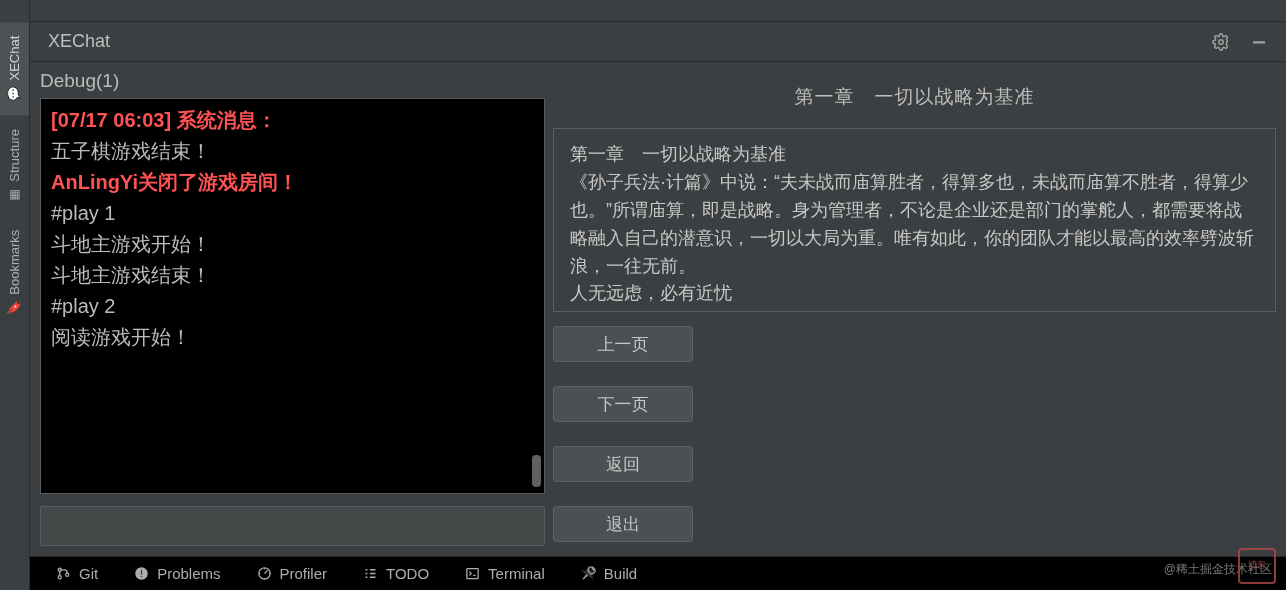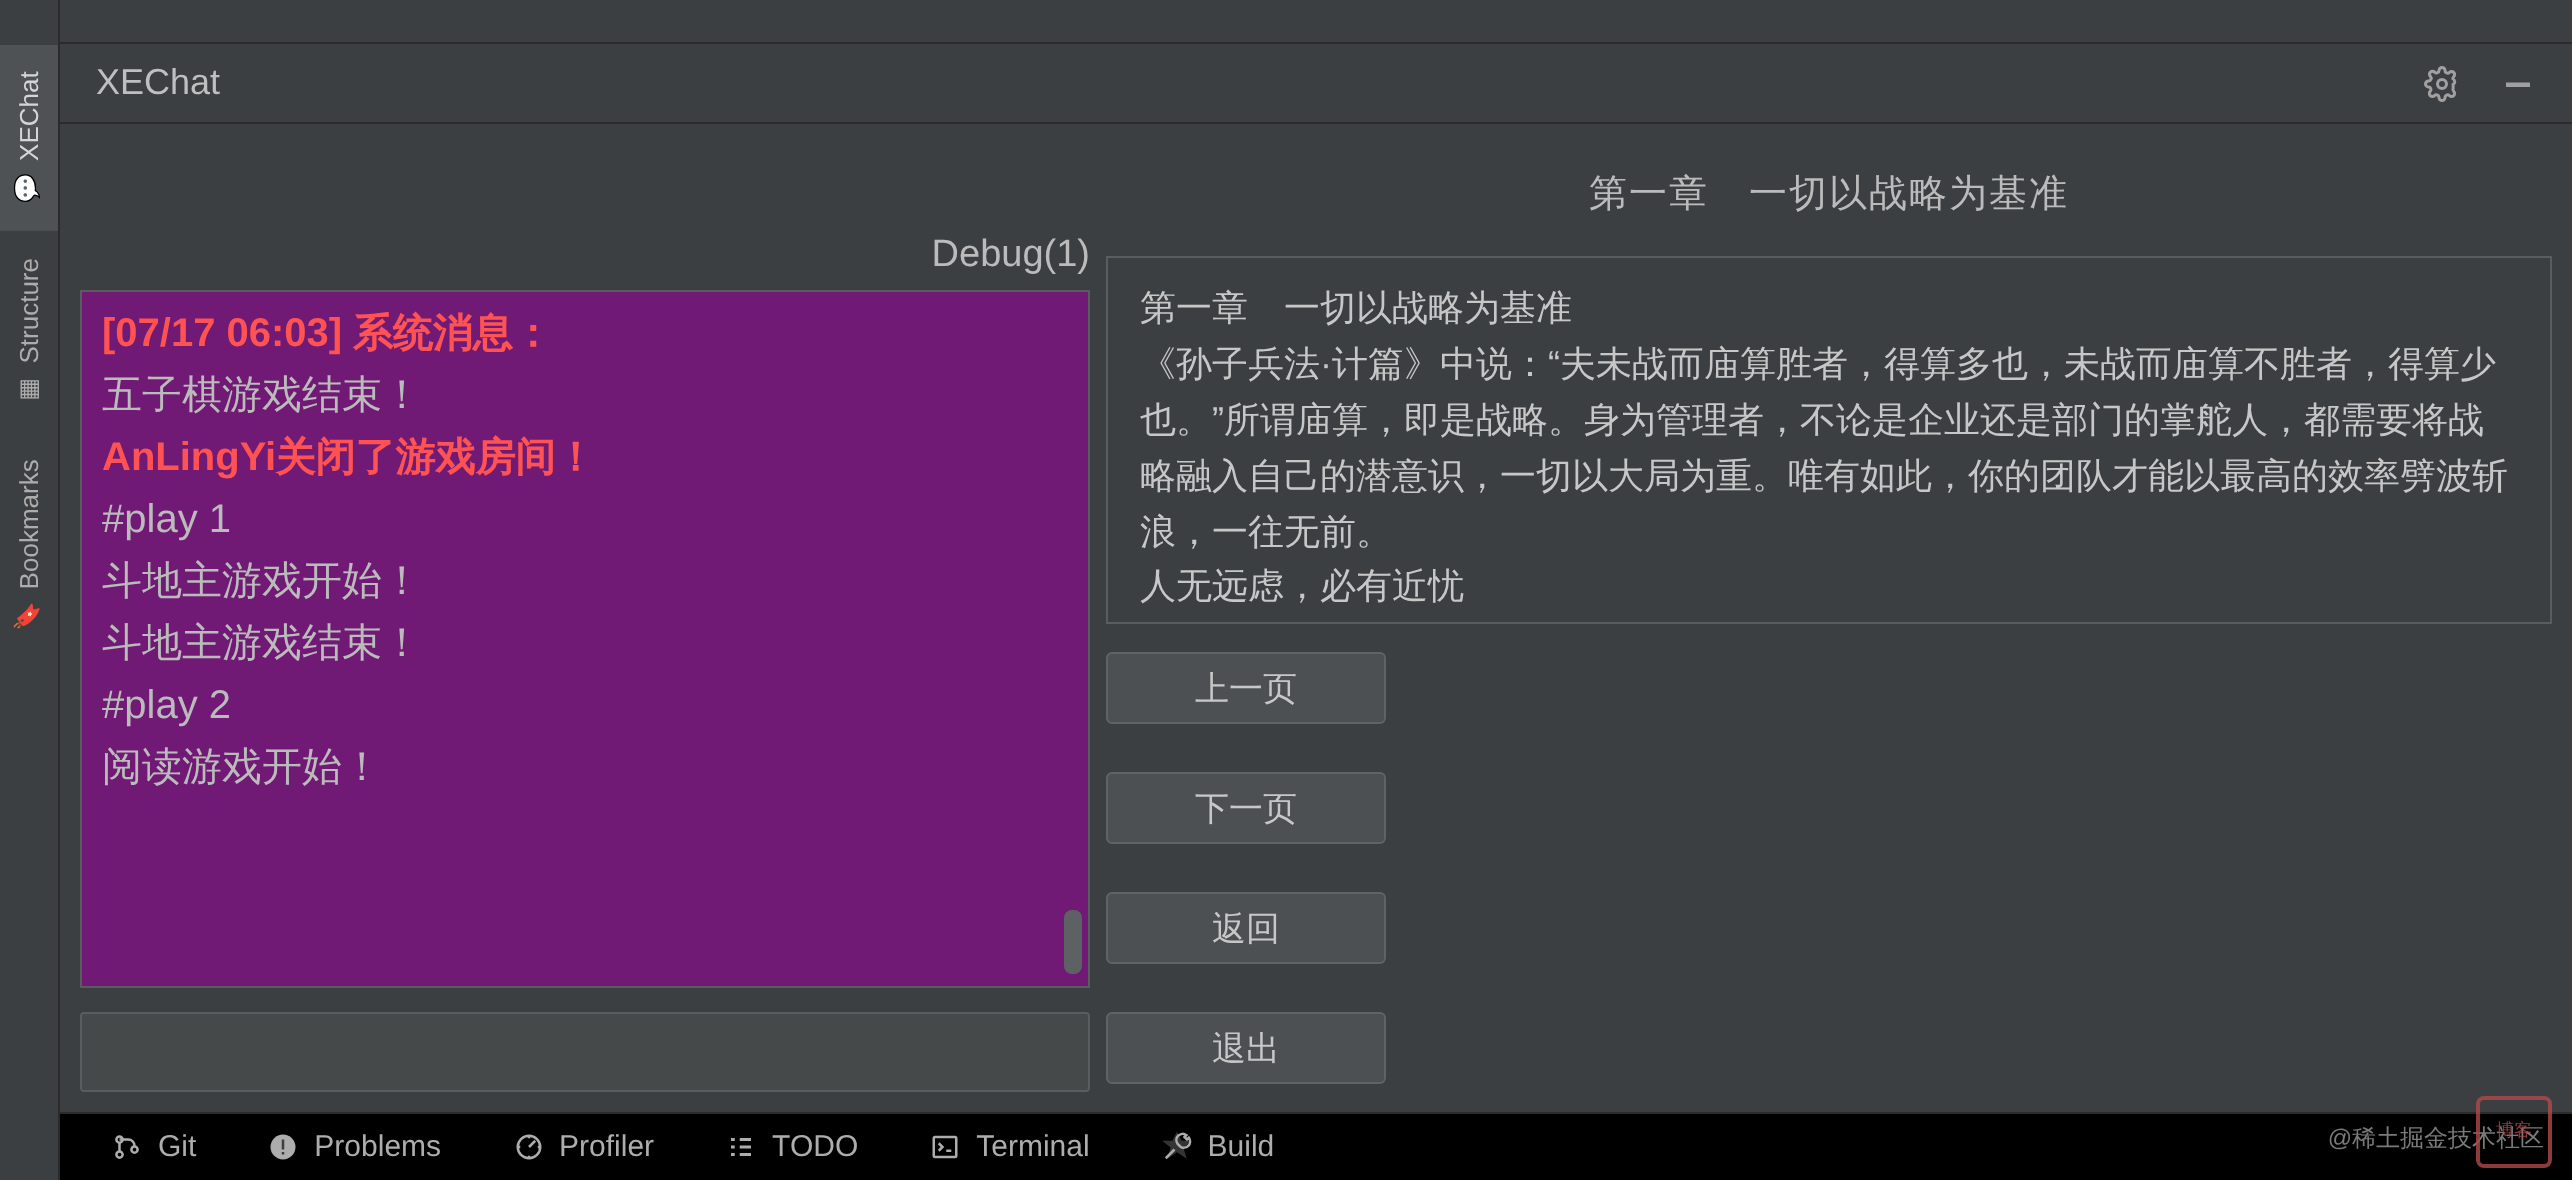--- a/index.html
+++ b/index.html
@@ -48,25 +48,25 @@
   display: flex;
   align-items: center;
   padding: 0 18px;
   border-bottom: 1px solid #2b2b2b;
 }
 .titlebar-title { font-size: 18px; color: #bfbfbf; }
 .titlebar-spacer { flex: 1; }
 .titlebar-icon { color: #a0a0a0; margin-left: 20px; cursor: pointer; }
 .content { flex: 1; display: flex; padding: 4px 10px 10px 10px; gap: 8px; min-height: 0; }
 .left-panel { width: 505px; display: flex; flex-direction: column; }
-.debug-title { text-align: right; font-size: 19px; color: #bbbbbb; padding: 4px 0 6px; margin-top: 47px; }
+.debug-title { text-align: left; font-size: 19px; color: #bbbbbb; padding: 4px 0 6px; }
 .chat-box {
   flex: 1;
   border: 1px solid #5a5d5f;
-  background: #701a75;
+  background: #000000;
   padding: 6px 10px;
   font-size: 20px;
   line-height: 1.55;
   overflow-y: auto;
   position: relative;
 }
 .chat-line { color: #bbbbbb; }
 .chat-red { color: #ff5252; font-weight: 600; }
 .chat-scroll-thumb {
   position: absolute; right: 3px; bottom: 6px; width: 9px; height: 32px;

